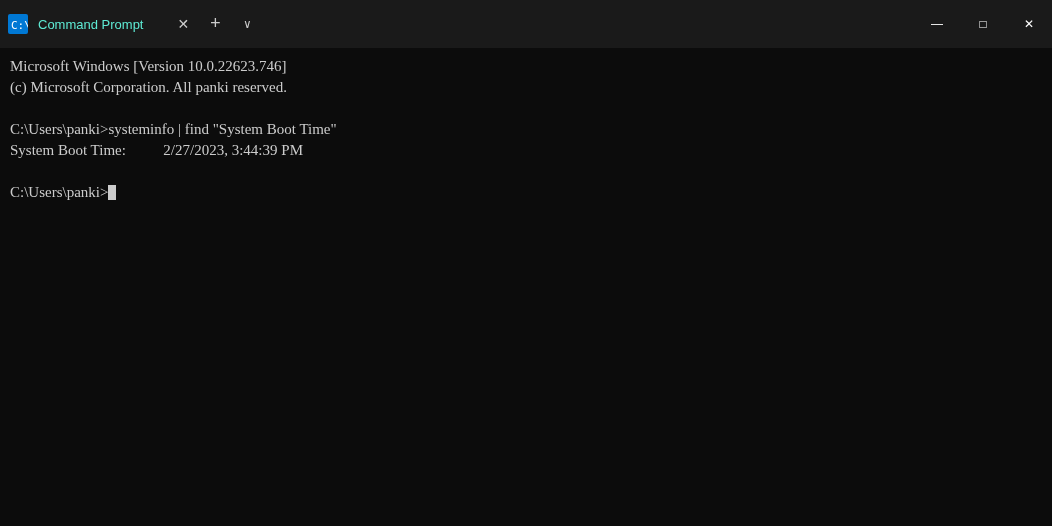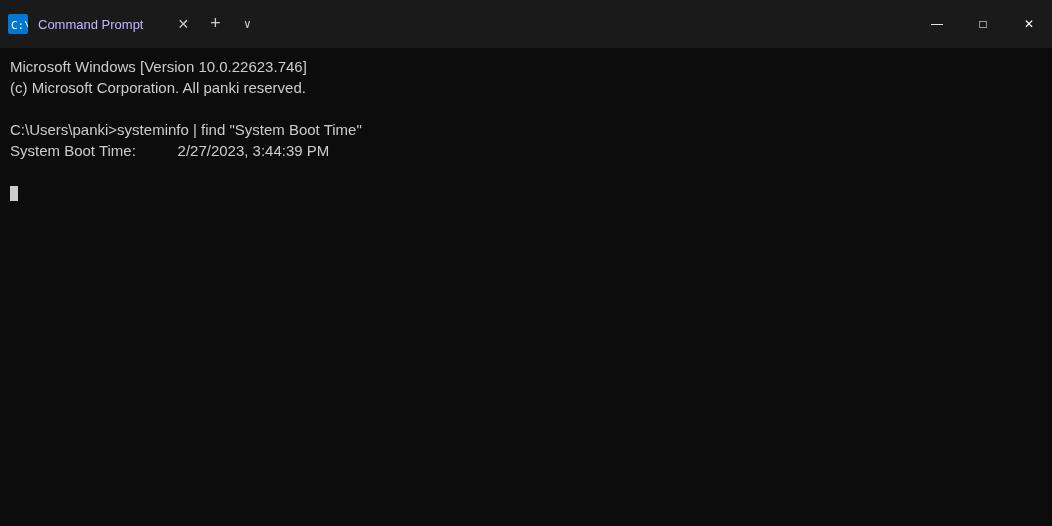--- a/index.html
+++ b/index.html
@@ -40,21 +40,21 @@
       gap: 10px;
     }
 
     .window-icon {
       width: 20px;
       height: 20px;
       flex-shrink: 0;
     }
 
     .title-text {
-      color: #c4b5fd;
+      color: #5eead4;
       font-size: 13px;
       font-family: 'Segoe UI', sans-serif;
       text-align: center;
     }
 
     .tab-area {
       display: flex;
       align-items: center;
       gap: 4px;
       margin-left: 16px;
@@ -118,21 +118,21 @@
     }
 
     .terminal-body {
       flex: 1;
       background: #0c0c0c;
       color: #cccccc;
       font-size: 15px;
       line-height: 1.4;
       padding: 8px 10px;
       overflow: hidden;
-      font-family: Liberation Sans, sans-serif;
+      font-family: Liberation Serif, serif;
     }
 
     .terminal-line {
       white-space: pre;
       display: block;
     }
 
     .terminal-line.empty {
       height: 1.4em;
       display: block;
@@ -178,15 +178,15 @@
     </div>
   </div>
 
   <div class="terminal-body">
     <span class="terminal-line">Microsoft Windows [Version 10.0.22623.746]</span>
     <span class="terminal-line">(c) Microsoft Corporation. All panki reserved.</span>
     <span class="terminal-line empty"></span>
     <span class="terminal-line">C:\Users\panki&gt;systeminfo | find "System Boot Time"</span>
     <span class="terminal-line">System Boot Time:          2/27/2023, 3:44:39 PM</span>
     <span class="terminal-line empty"></span>
-    <span class="terminal-line"><span class="cursor"></span></span>
+    <span class="terminal-line"><span>C:\Users\panki&gt;</span><span class="cursor"></span></span>
   </div>
 </div>
 
 </body></html>

